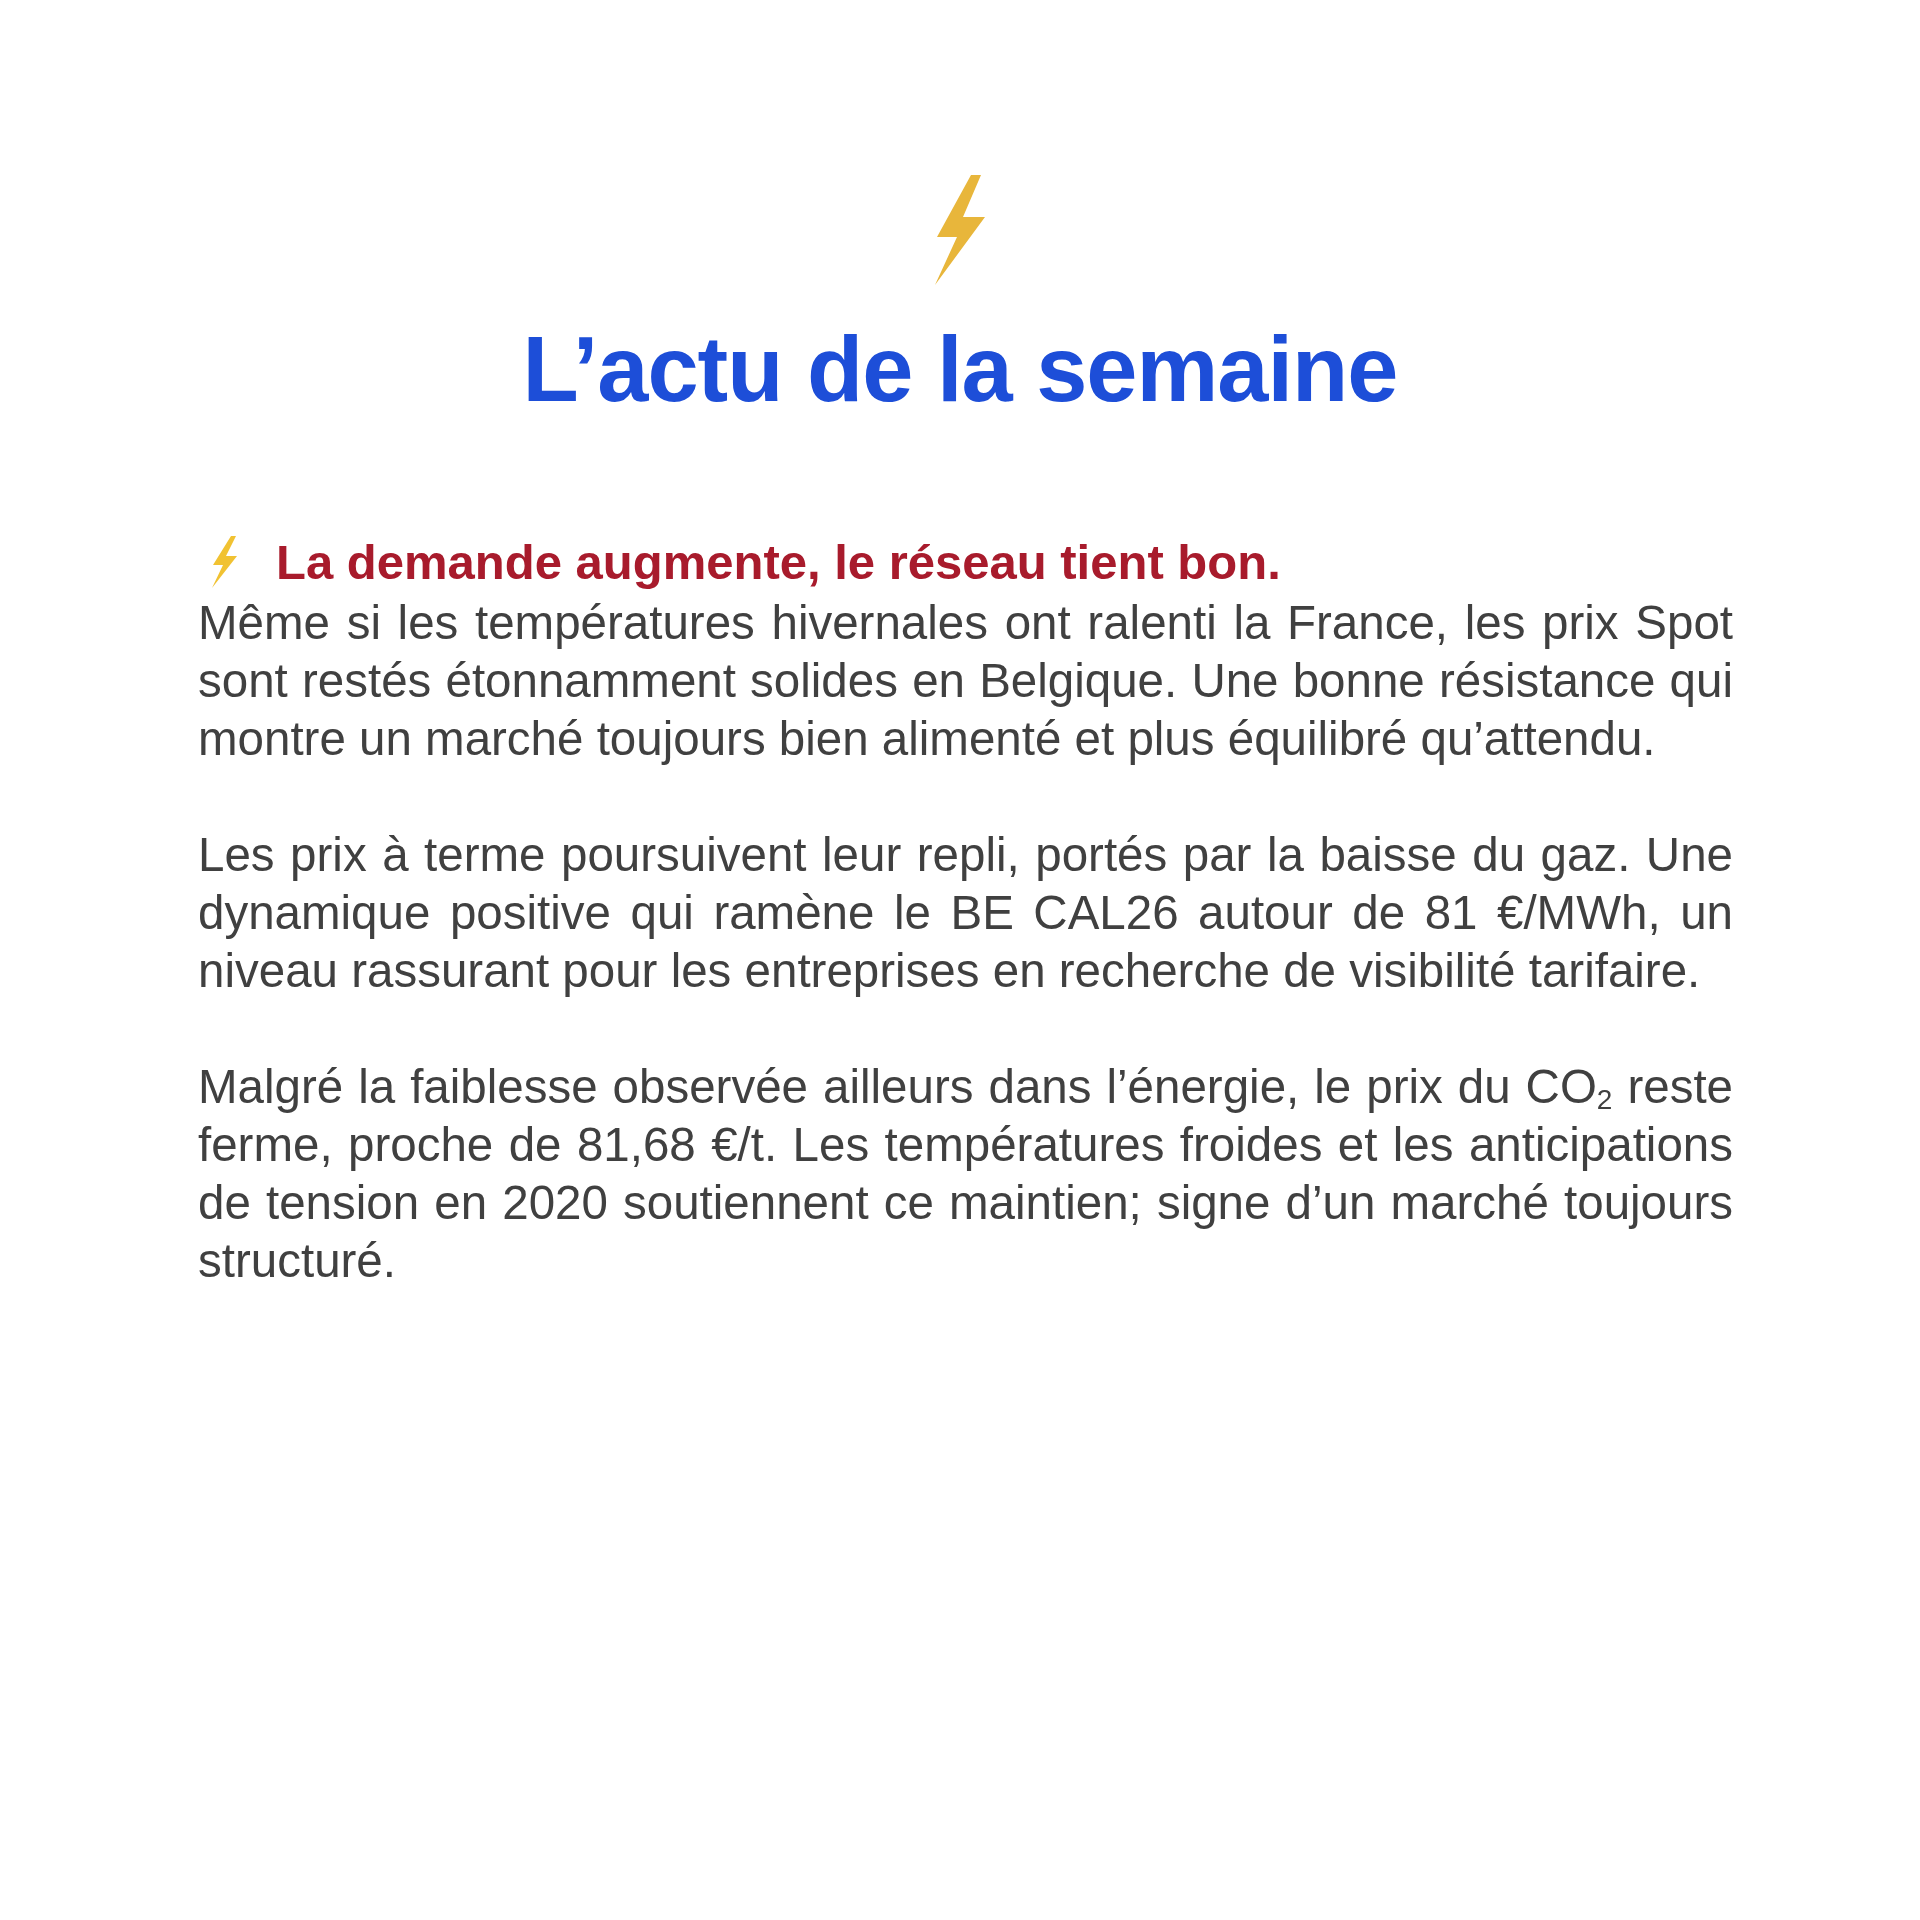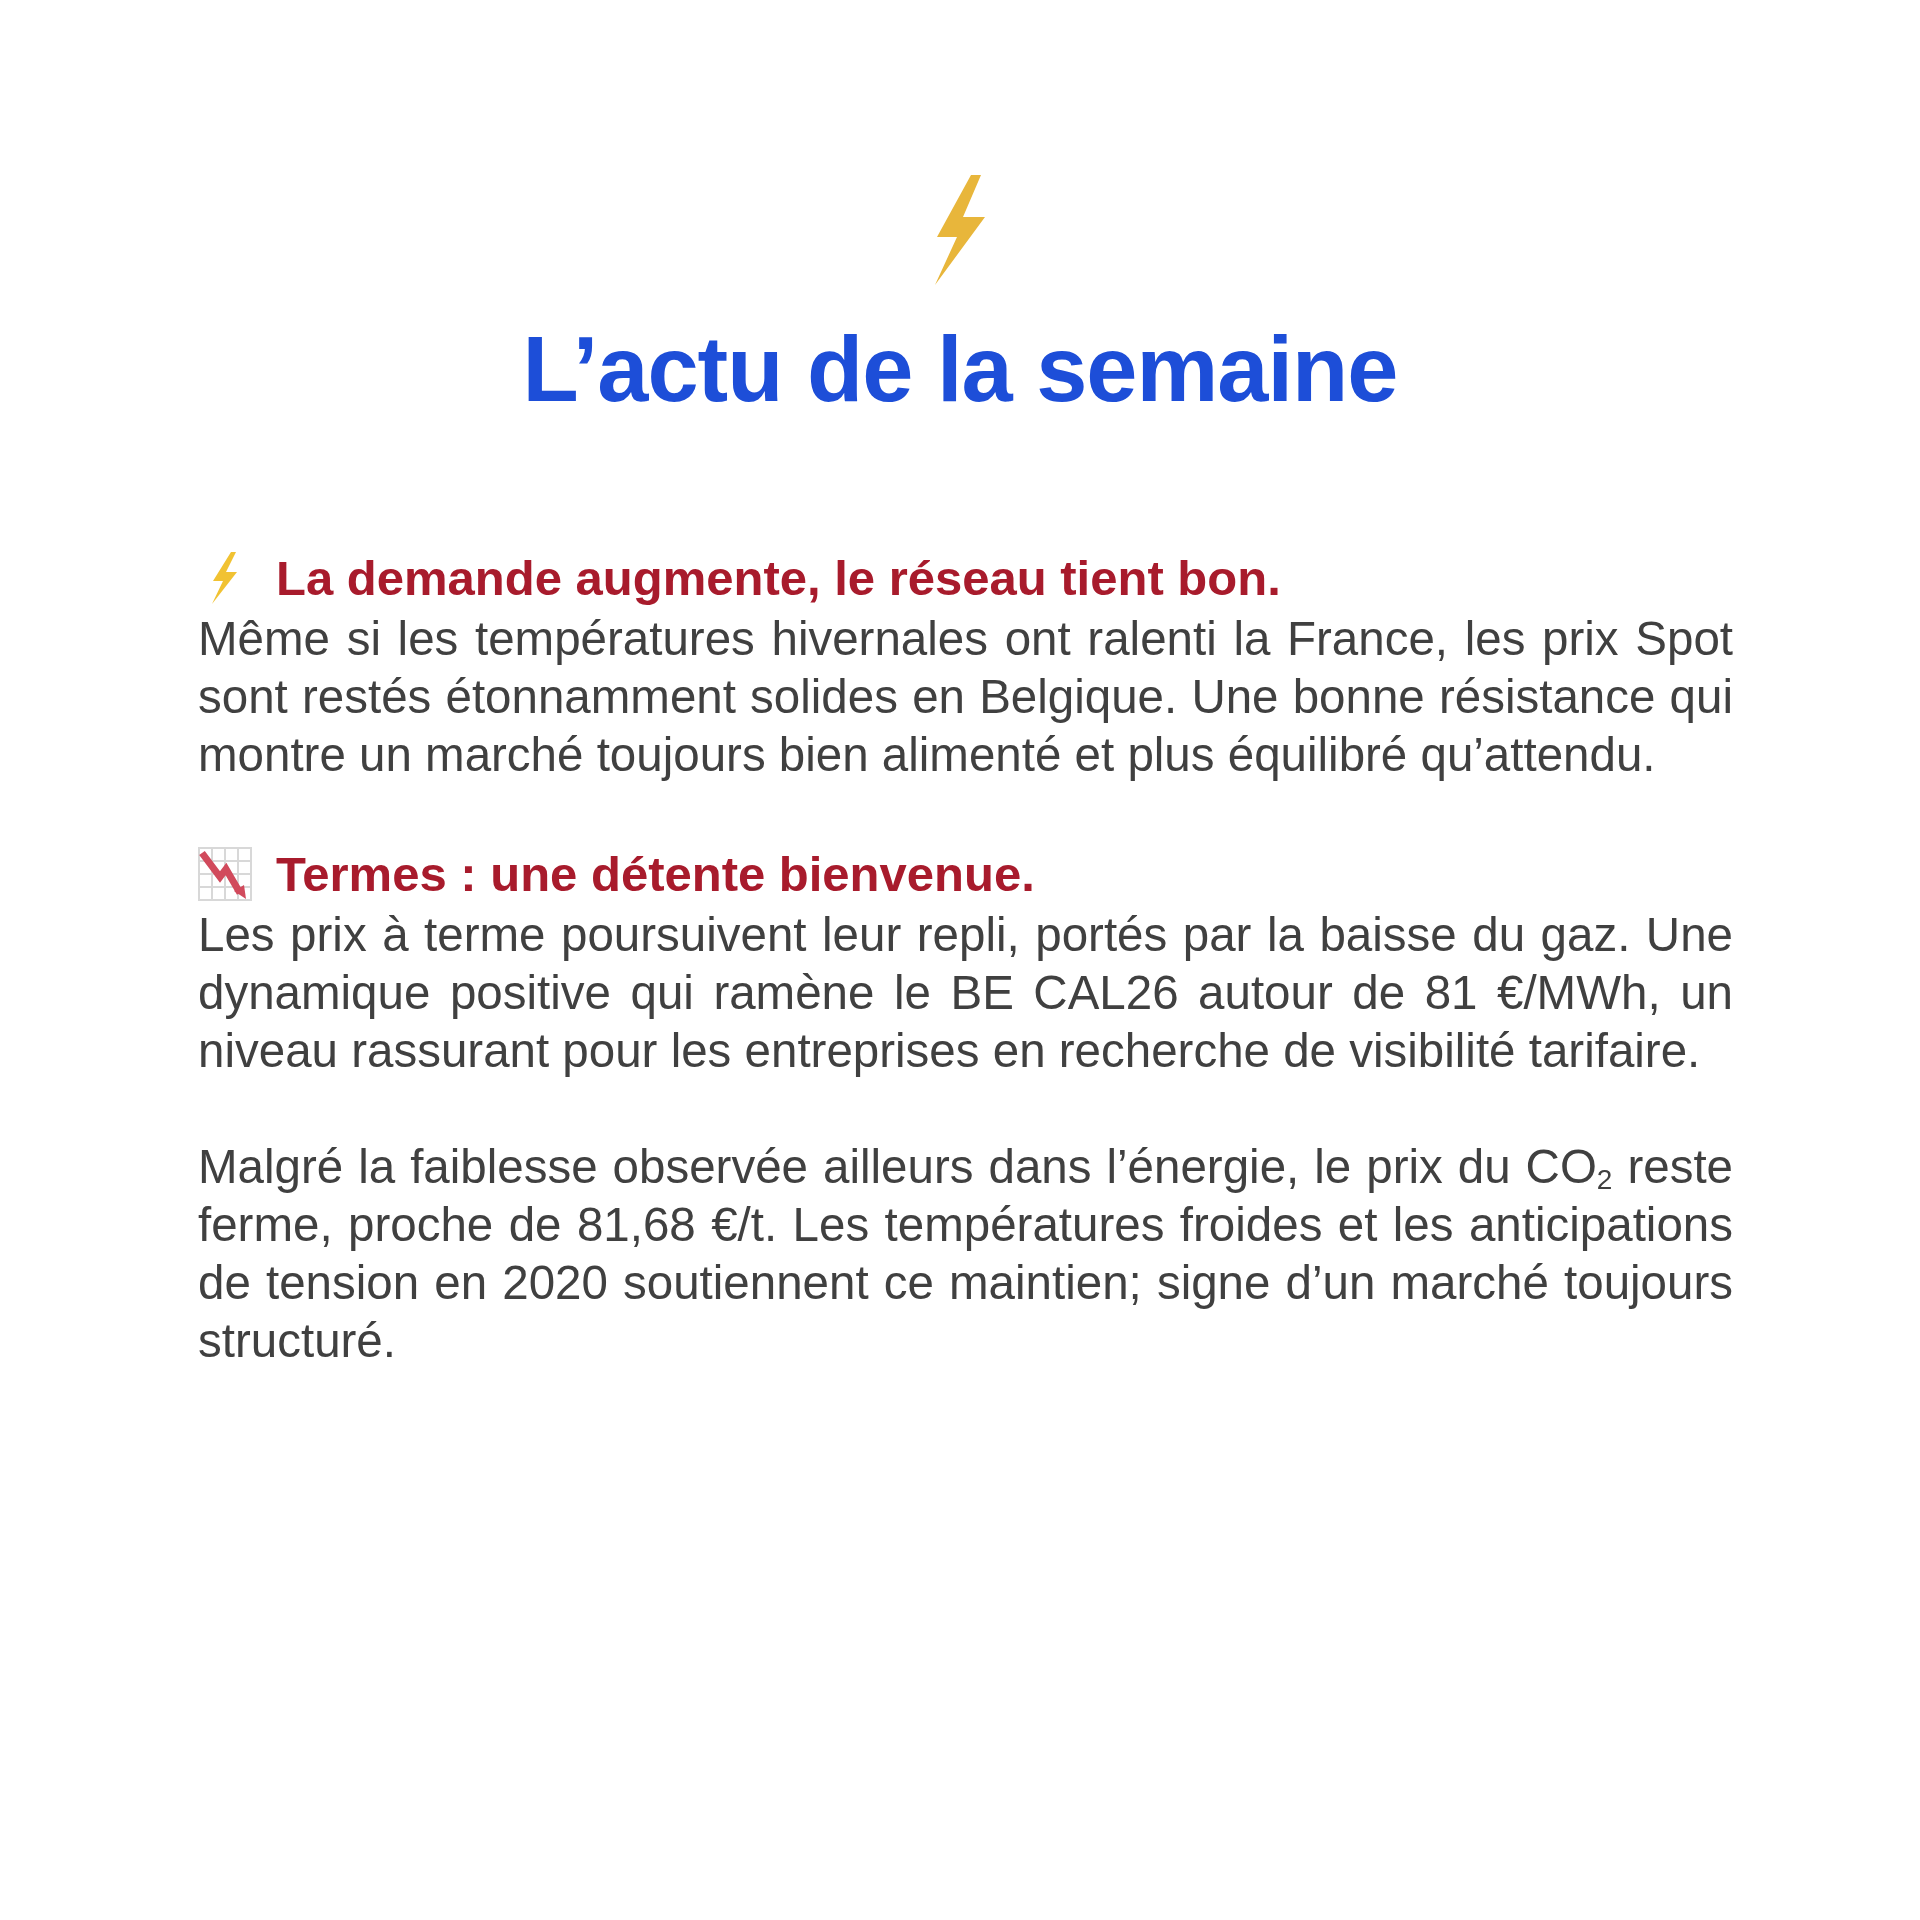--- a/index.html
+++ b/index.html
@@ -45,21 +45,20 @@
       line-height: 1.1;
     }
     .sections {
       position: absolute;
       left: 198px;
       top: 530px;
       width: 1535px;
     }
     .section {
       margin-bottom: 58px;
-      margin-top: 16px;
     }
     .section-head {
       display: flex;
       align-items: center;
       gap: 24px;
       height: 64px;
     }
     .section-icon {
       width: 54px;
       height: 54px;
@@ -115,36 +114,20 @@
         <svg width="30" height="52" viewBox="0 0 30 52">
           <polygon points="21,0 3,29 13,29 2,52 27,20 16,20 26,0" fill="#f1c232"></polygon>
         </svg>
       </span>
       <span class="section-title">La demande augmente, le réseau tient bon.</span>
     </div>
     <p class="section-body">Même si les températures hivernales ont ralenti la France, les prix Spot sont restés étonnamment solides en Belgique. Une bonne résistance qui montre un marché toujours bien alimenté et plus équilibré qu’attendu.</p>
   </div>
 
   <div class="section">
-    <div class="section-head">
-      <span class="section-icon">
-        <svg width="54" height="54" viewBox="0 0 54 54">
-          <rect x="1" y="1" width="52" height="52" fill="#ffffff" stroke="#d8d8d8" stroke-width="2"></rect>
-          <line x1="14" y1="1" x2="14" y2="53" stroke="#d8d8d8" stroke-width="2"></line>
-          <line x1="27" y1="1" x2="27" y2="53" stroke="#d8d8d8" stroke-width="2"></line>
-          <line x1="40" y1="1" x2="40" y2="53" stroke="#d8d8d8" stroke-width="2"></line>
-          <line x1="1" y1="14" x2="53" y2="14" stroke="#d8d8d8" stroke-width="2"></line>
-          <line x1="1" y1="27" x2="53" y2="27" stroke="#d8d8d8" stroke-width="2"></line>
-          <line x1="1" y1="40" x2="53" y2="40" stroke="#d8d8d8" stroke-width="2"></line>
-          <polyline points="4,6 22,30 28,22 42,46" fill="none" stroke="#d14a5c" stroke-width="7" stroke-linejoin="miter"></polyline>
-          <polygon points="36,44 48,52 46,38" fill="#d14a5c"></polygon>
-        </svg>
-      </span>
-      <span class="section-title">Termes : une détente bienvenue.</span>
-    </div>
     <p class="section-body">Les prix à terme poursuivent leur repli, portés par la baisse du gaz. Une dynamique positive qui ramène le BE CAL26 autour de 81 €/MWh, un niveau rassurant pour les entreprises en recherche de visibilité tarifaire.</p>
   </div>
 
   <div class="section">
     <p class="section-body"><span>Malgré la faiblesse observée ailleurs dans l’énergie, le prix du CO</span><span class="sub2">2</span><span> reste ferme, proche de 81,68 €/t. Les températures froides et les anticipations de tension en 2020 soutiennent ce maintien; signe d’un marché toujours structuré.</span></p>
   </div>
 
 </div>
 
 </body></html>

